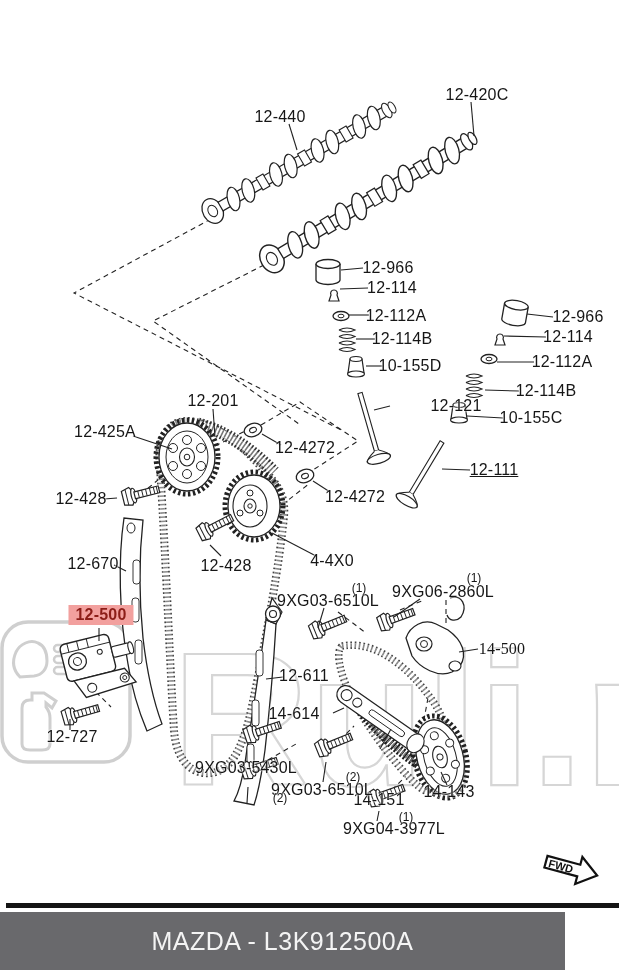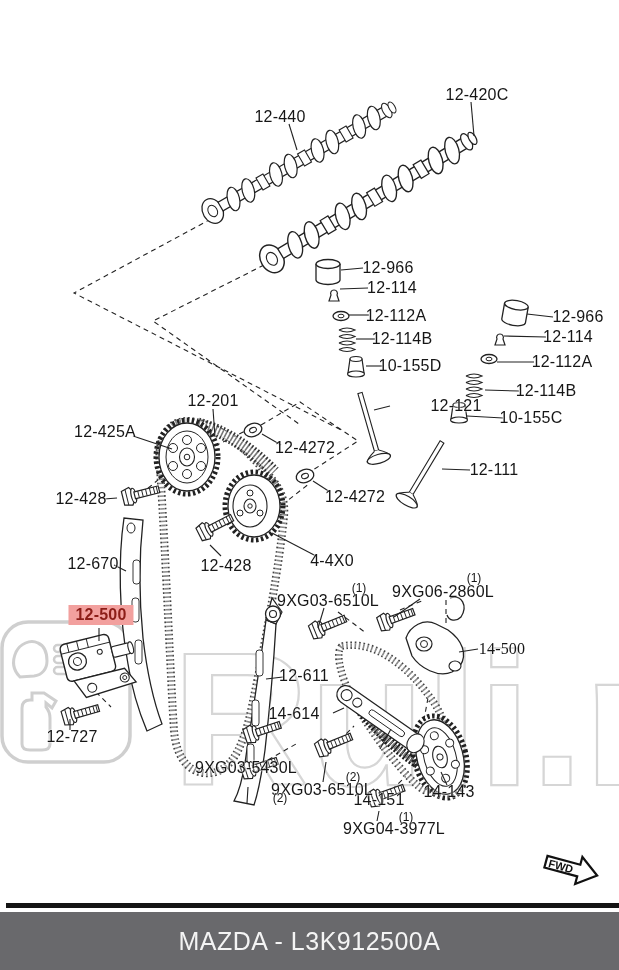--- a/index.html
+++ b/index.html
@@ -8,21 +8,21 @@
   #wm,#art,#labels{position:absolute;left:0;top:0;}
   #labels{width:619px;height:906px;}
   .plabel{position:absolute;transform:translate(-50%,-50%);white-space:nowrap;
           font-size:16px;color:#161616;letter-spacing:0.2px;
           text-shadow:0 0 2px #fff,0 0 2px #fff;}
   .plabel.hl{background:#f2a09e;color:#8c1d18;padding:1px 7px;font-weight:bold;
              text-shadow:none;}
   .qty{position:absolute;transform:translate(-50%,-50%);font-size:12px;color:#161616;
        text-shadow:0 0 2px #fff,0 0 2px #fff;}
   #edge-line{position:absolute;left:6px;top:903px;width:613px;height:5px;background:#141414;}
-  #footer{position:absolute;left:0;top:912px;width:619px;height:58px;background:#69696c;
+  #footer{position:absolute;left:0;top:912px;width:565px;height:58px;background:#69696c;
           display:flex;align-items:center;justify-content:center;gap:34px;}
   #footer span{color:#f4f4f4;font-size:25px;letter-spacing:0.5px;}
   svg{display:block;}
 </style>
 </head>
 <body>
 <div id="page">
 
 <div id="wm">
 <svg width="619" height="906" viewBox="0 0 619 906">
@@ -310,21 +310,21 @@
   <div class="plabel" style="left:392px;top:288px;">12-114</div>
   <div class="plabel" style="left:396px;top:316px;">12-112A</div>
   <div class="plabel" style="left:402px;top:339px;">12-114B</div>
   <div class="plabel" style="left:410px;top:366px;">10-155D</div>
   <div class="plabel" style="left:408px;top:406px;margin-left:48px;">12-121</div>
   <div class="plabel" style="left:578px;top:317px;">12-966</div>
   <div class="plabel" style="left:568px;top:337px;">12-114</div>
   <div class="plabel" style="left:562px;top:362px;">12-112A</div>
   <div class="plabel" style="left:546px;top:391px;">12-114B</div>
   <div class="plabel" style="left:531px;top:418px;">10-155C</div>
-  <div class="plabel" style="left:494px;top:470px;">12-111</div>
+  <div class="plabel" style="left:494px;top:470px;text-decoration:underline;">12-111</div>
   <div class="plabel" style="left:213px;top:401px;">12-201</div>
   <div class="plabel" style="left:105px;top:432px;">12-425A</div>
   <div class="plabel" style="left:305px;top:448px;">12-4272</div>
   <div class="plabel" style="left:81px;top:499px;">12-428</div>
   <div class="plabel" style="left:355px;top:497px;">12-4272</div>
   <div class="plabel" style="left:226px;top:566px;">12-428</div>
   <div class="plabel" style="left:332px;top:561px;">4-4X0</div>
   <div class="plabel" style="left:93px;top:564px;">12-670</div>
   <div class="plabel hl" style="left:101px;top:615px;">12-500</div>
   <div class="plabel" style="left:72px;top:737px;">12-727</div>

